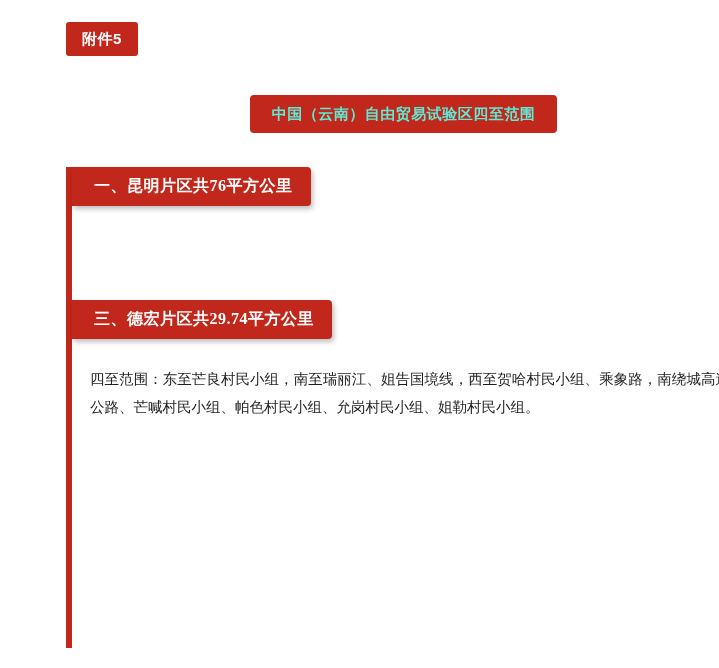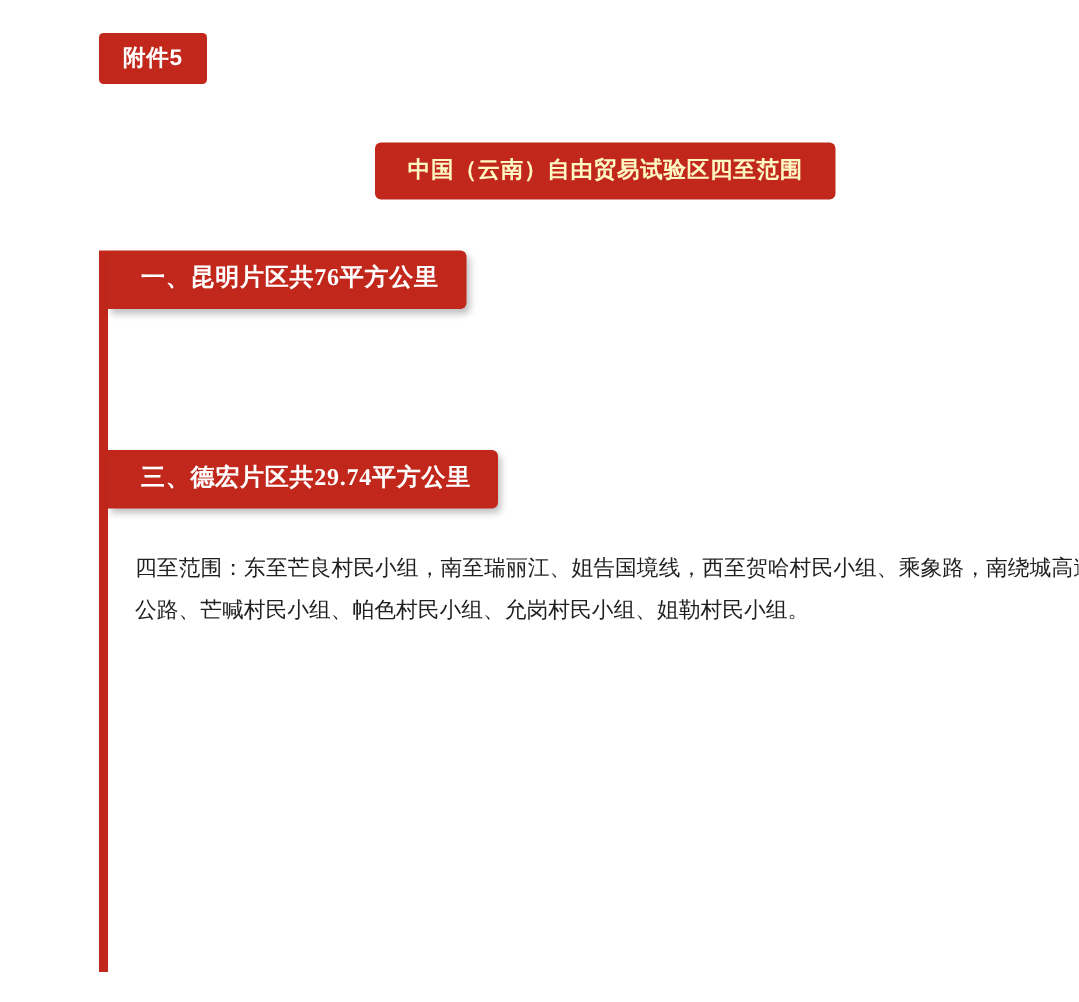--- a/index.html
+++ b/index.html
@@ -48,21 +48,21 @@
   .title-wrap {
     position: absolute;
     left: 0;
     right: 0;
     top: 95px;
     text-align: center;
   }
   .title-pill {
     display: inline-block;
     background: #c1271b;
-    color: #fef9c3;
+    color: #5eead4;
     font-size: 15px;
     font-weight: bold;
     padding: 11px 22px 12px 22px;
     border-radius: 4px;
     letter-spacing: 0.5px;
     line-height: 1;
   }
   
   .content {
     position: absolute;

